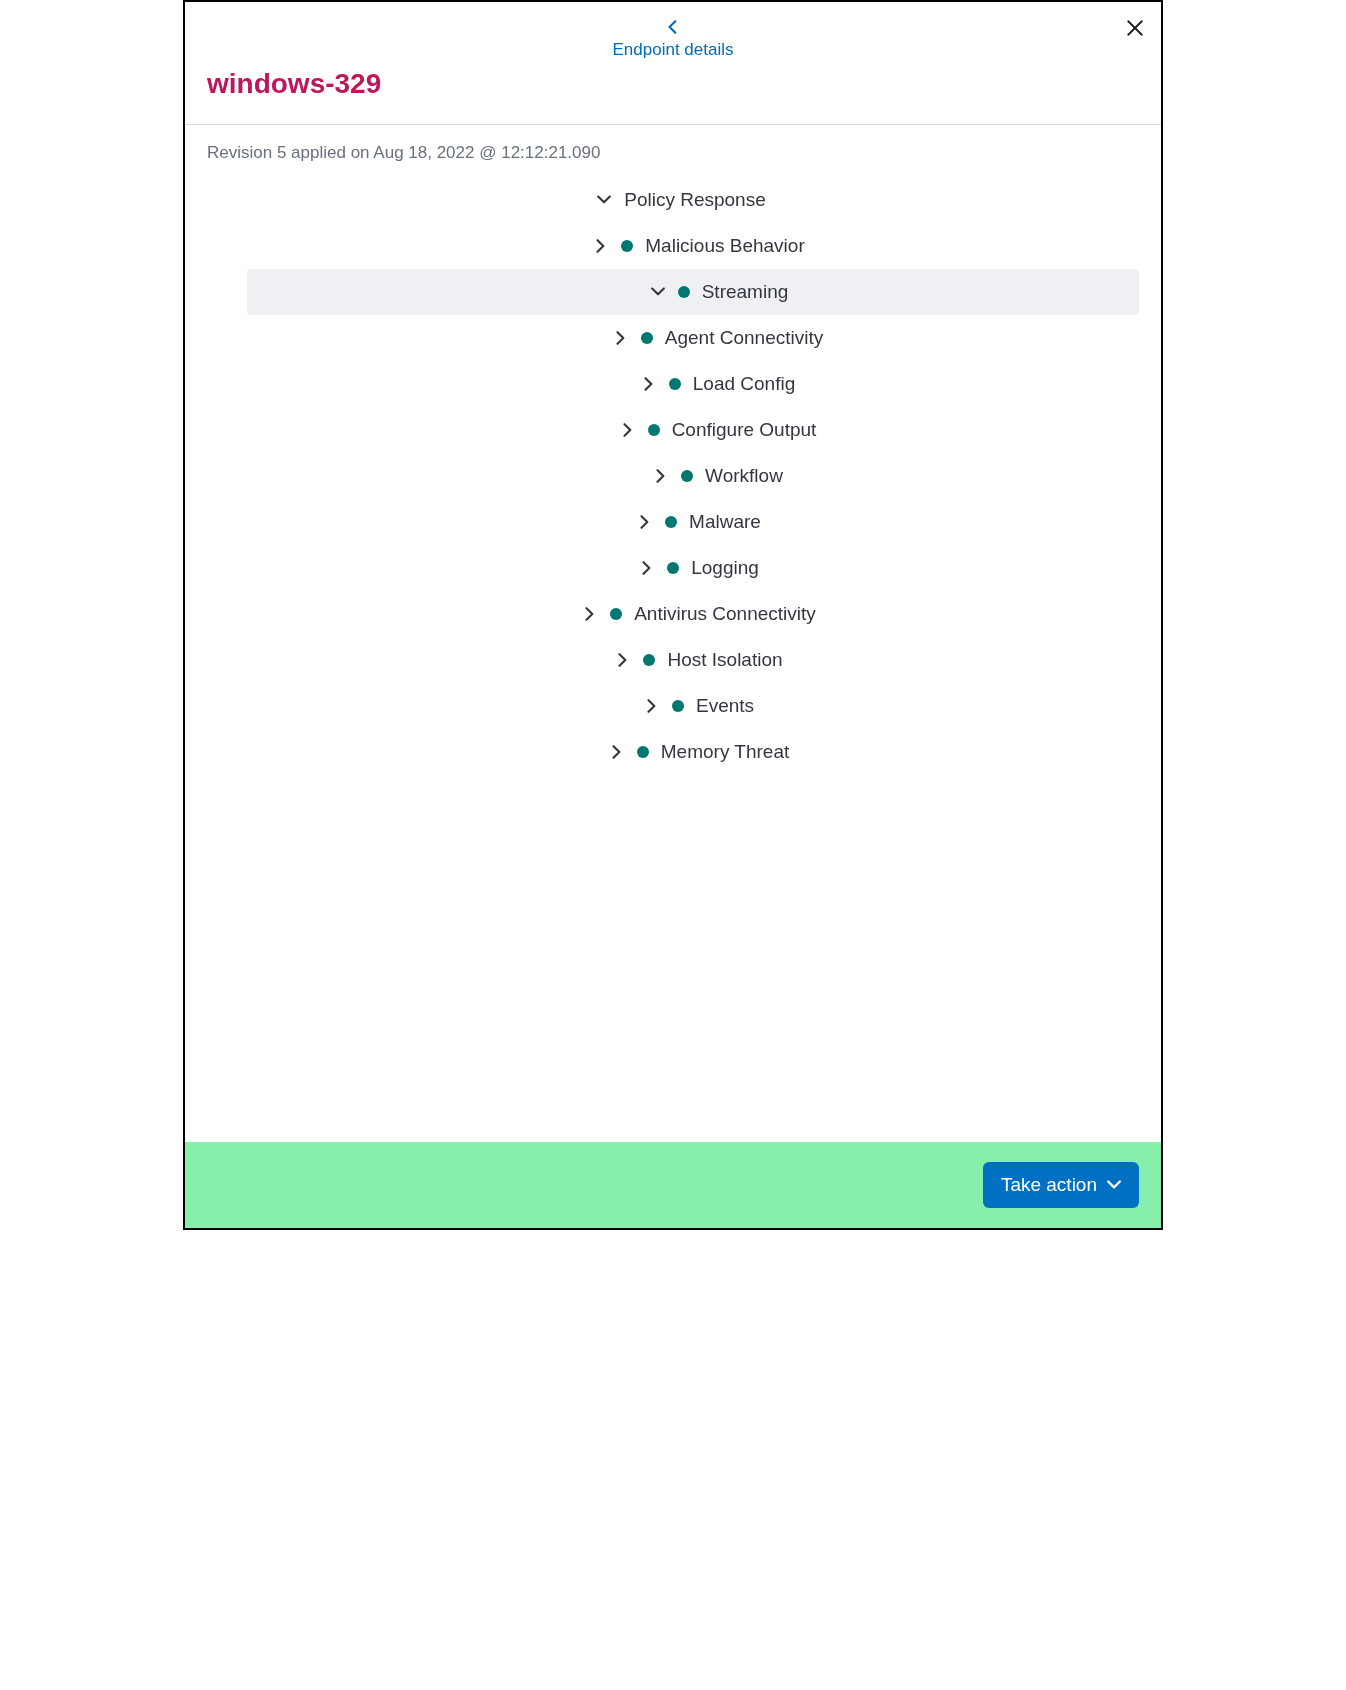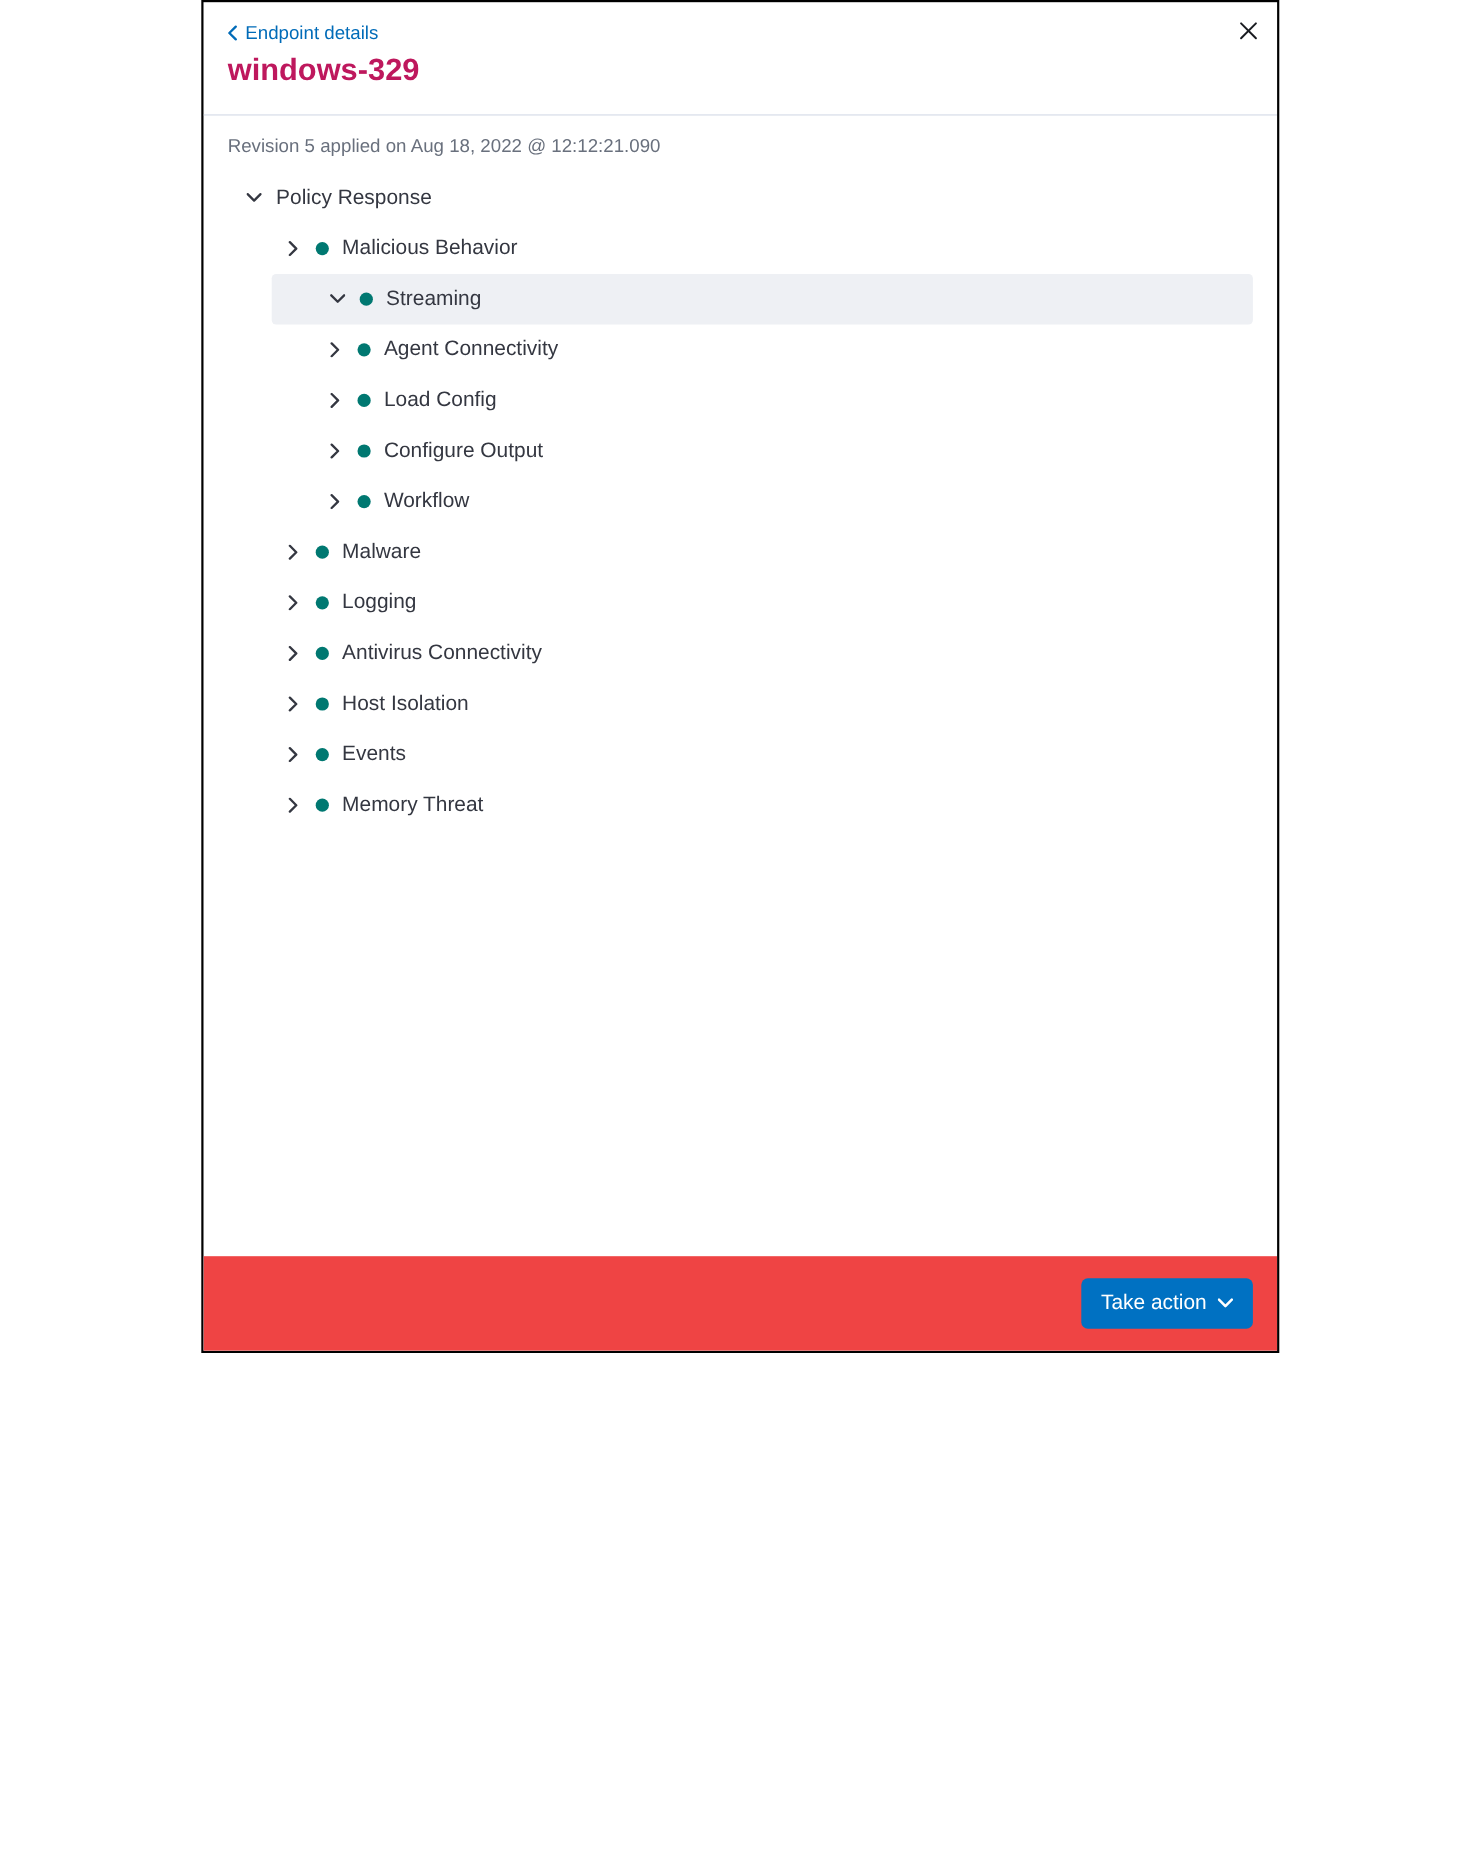--- a/index.html
+++ b/index.html
@@ -28,20 +28,21 @@
     color:#1a1c21;
   }
   .back-link {
     display:flex;
     align-items:center;
     gap:6px;
     color:#006bb8;
     font-size:17px;
     font-weight:500;
     cursor:pointer;
+    flex-direction:column;
   }
   .back-link .chev { display:inline-flex; }
   h1.title {
     margin:8px 0 0 0;
     font-size:28px;
     font-weight:700;
     color:#be185d;
   }
   .divider {
     border:none;
@@ -57,20 +58,21 @@
     color:#69707d;
     font-size:17px;
     margin:0 0 14px 0;
   }
   .tree-row {
     display:flex;
     align-items:center;
     height:46px;
     gap:12px;
     border-radius:4px;
+    justify-content:center;
   }
   .tree-row.selected { background:#eef0f4;margin-left:40px; }
   .chevron {
     width:16px; height:16px;
     color:#343741;
     display:inline-flex;
     align-items:center;
     justify-content:center;
   }
   .dot {
@@ -81,21 +83,21 @@
   }
   .row-label {
     font-size:19px;
     color:#343741;
   }
   .indent-0 { padding-left:16px; }
   .indent-1 { padding-left:52px; }
   .indent-2 { padding-left:90px; }
 
   .flyout-footer {
-    background:#ef4444;
+    background:#86efac;
     padding:20px 22px;
     display:flex;
     justify-content:flex-end;
   }
   .take-action-btn {
     background:#0071c2;
     color:#fff;
     border:none;
     border-radius:6px;
     padding:12px 18px;

